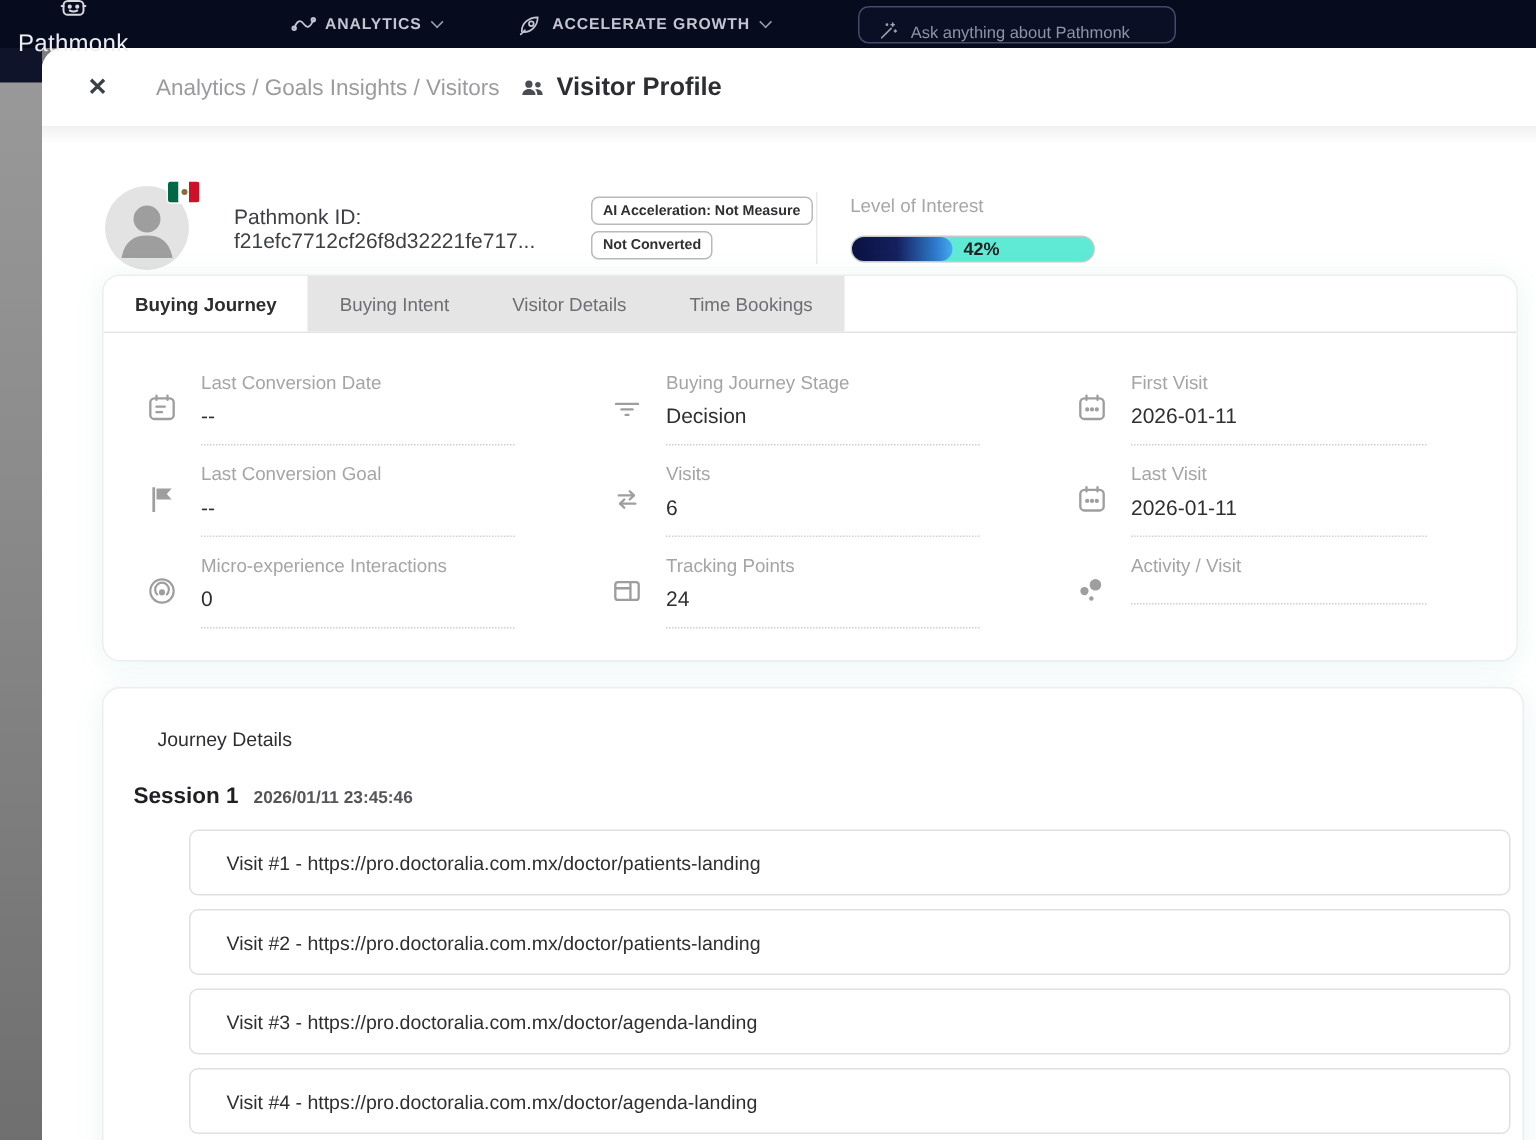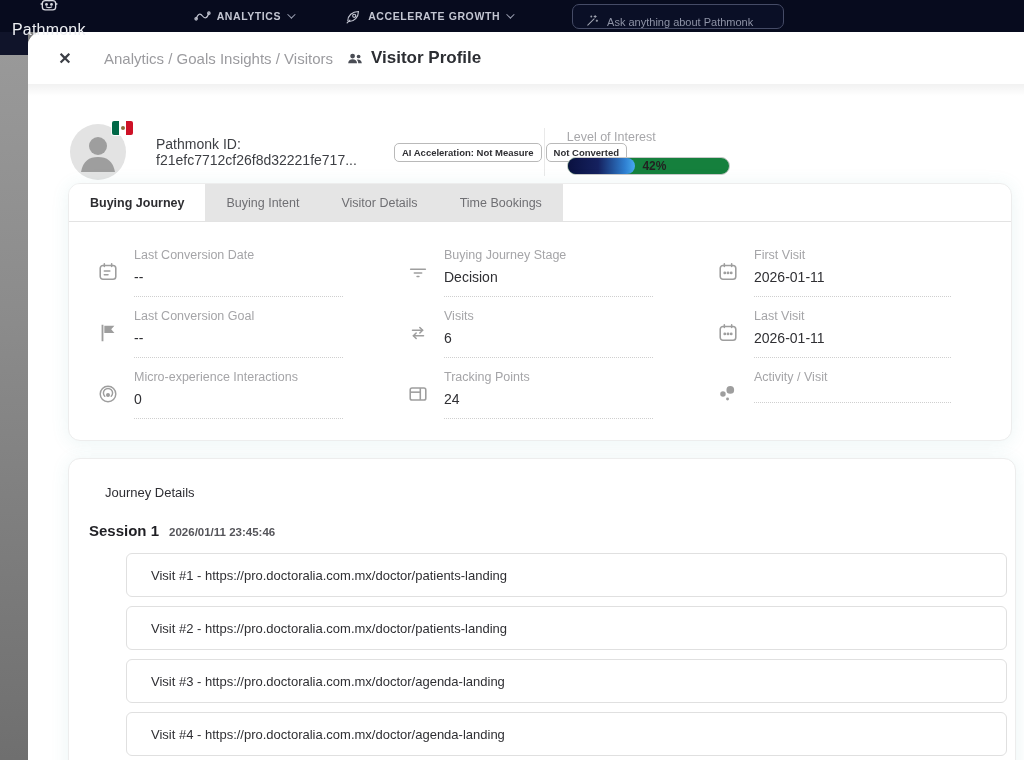--- a/index.html
+++ b/index.html
@@ -44,28 +44,28 @@
     display:flex; align-items:center;justify-content:center; }
   .avatar-wrap { position:relative; margin-left:42px; width:56px; height:56px; }
   .avatar { width:56px; height:56px; border-radius:50%; background:#e3e3e3; overflow:hidden; }
   .flag { position:absolute; right:-7px; top:-3px; width:21px; height:14px; border-radius:2px;
     overflow:hidden; display:flex; box-shadow:0 0 0 1px rgba(255,255,255,.8); }
   .flag .g { flex:1; background:#006847; } .flag .w { flex:1; background:#fff; position:relative; }
   .flag .r { flex:1; background:#ce1126; }
   .flag .emblem { position:absolute; left:50%; top:50%; width:4px; height:4px; margin:-2px 0 0 -2px;
     border-radius:50%; background:#8a6d3b; }
   .pid { margin-left:30px; color:#3d3f44; font-size:14px; }
-  .badges { margin-left:auto; display:flex; flex-direction:row; gap:4px; width:140px; }
+  .badges { margin-left:auto; display:flex; flex-direction:column; gap:4px; width:140px; }
   .badge { border:1px solid #b9b9b9; border-radius:5px; padding:3px 7px; font-size:9.5px;
     font-weight:700; color:#2f2f33; background:#fff; align-self:flex-start; white-space:nowrap; }
   .vdivider { width:1px; height:48px; background:#e9e9e9; margin:0 22px 0 10px; }
   .interest { width:240px; margin-right:260px; }
   .interest-label { color:#a7a7aa; font-size:12.5px; margin-bottom:13px; }
   .bar { position:relative; width:163px; height:18px; border:1px solid #c9c9c9; border-radius:10px;
-    background:#15803d; }
+    background:#5eead4; }
   .bar-fill { position:absolute; left:0; top:0; bottom:0; border-radius:10px;
     background:linear-gradient(90deg,#0a1140 0%,#15215f 45%,#2f7fd0 85%,#47aaf0 100%); }
   .bar-pct { position:absolute; top:1px; font-size:12px; font-weight:700; color:#222; }
 
   
   .card { background:#fff; border:1px solid #ededed; border-radius:12px;
     box-shadow:0 2px 18px rgba(60,160,160,.10); }
   .tabs-card { position:absolute; left:40px; top:151px; width:944px; height:258px; overflow:hidden; }
   .tab-strip-row { border-bottom:1px solid #e3e3e3; display:flex; }
   .tab-strip { display:inline-flex; background:#e5e5e5; border-top-left-radius:12px;text-align:right; }

